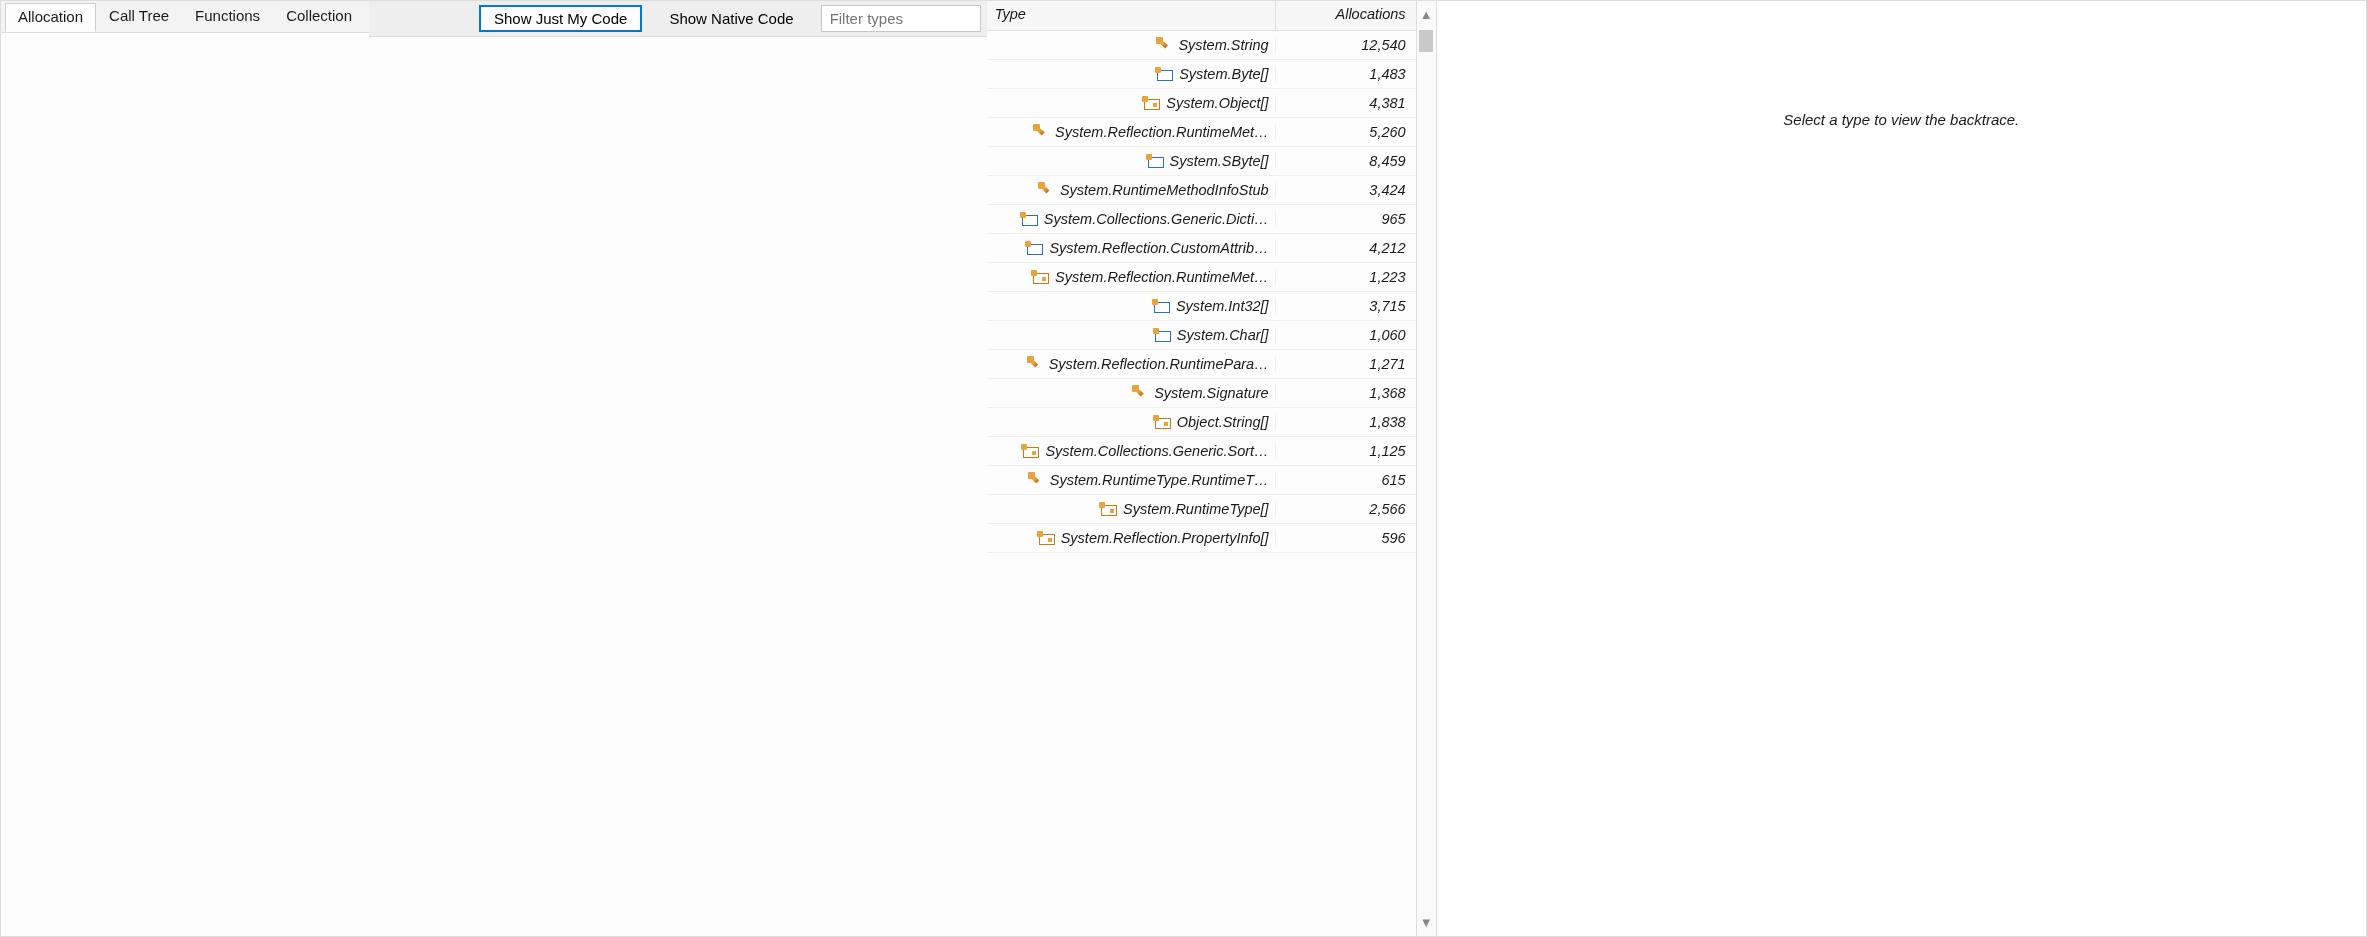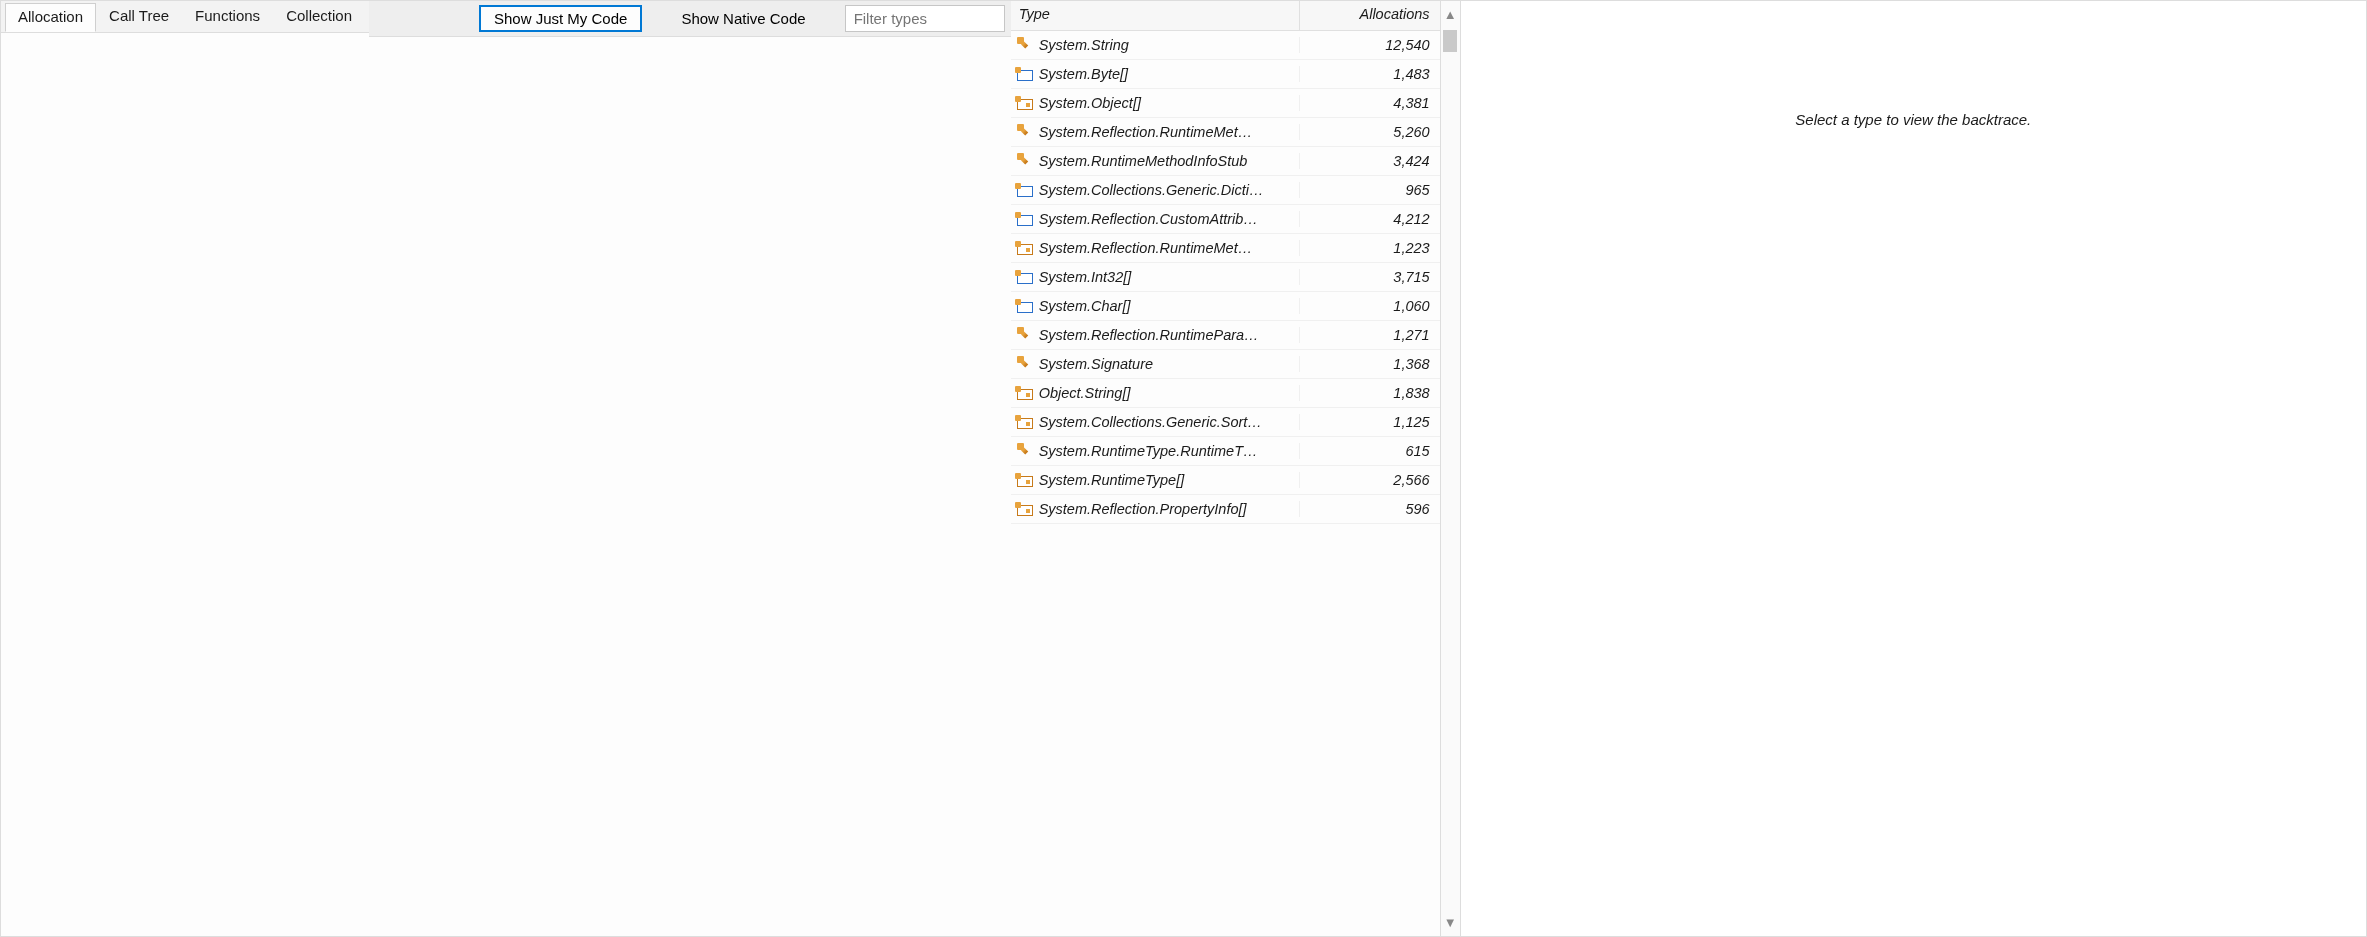--- a/index.html
+++ b/index.html
@@ -40,21 +40,21 @@
     top: 1px;
   }
   
   .toolbar {
     display: flex;
     align-items: center;
     background: #eeeeee;
     border-bottom: 1px solid #ddd;
     height: 36px;
     padding: 0 6px 0 110px;
-    gap: 24px;
+    gap: 12px;
   }
   .tbtn {
     background: #fdfdfd;
     border: 1px solid #c6c6c6;
     padding: 4px 14px;
     font-size: 15px;
     cursor: pointer;
   }
   .tbtn.active {
     border: 1.5px solid #0078d4;
@@ -119,20 +119,21 @@
     flex: 1;
     display: flex;
     align-items: center;
     gap: 6px;
     padding: 0 6px;
     border-right: 1px solid #f0f0f0;
     overflow: hidden;
     white-space: nowrap;
     text-overflow: ellipsis;
     min-width: 0;
+    justify-content: flex-end;
   }
   .row .c-alloc {
     width: 140px;
     padding: 0 10px;
     text-align: right;
   }
   
   .ico { width: 16px; height: 16px; flex: 0 0 16px; position: relative; }
   .ico-class::before {
     content: "";
@@ -243,20 +244,27 @@
               <span>System.Object[]</span>
             </div>
             <div class="c-alloc">4,381</div>
           </div>
           <div class="row">
             <div class="c-type">
               <span class="ico ico-class"></span>
               <span>System.Reflection.RuntimeMet…</span>
             </div>
             <div class="c-alloc">5,260</div>
+          </div>
+          <div class="row">
+            <div class="c-type">
+              <span class="ico ico-struct"></span>
+              <span>System.SByte[]</span>
+            </div>
+            <div class="c-alloc">8,459</div>
           </div>
           <div class="row">
             <div class="c-type">
               <span class="ico ico-class"></span>
               <span>System.RuntimeMethodInfoStub</span>
             </div>
             <div class="c-alloc">3,424</div>
           </div>
           <div class="row">
             <div class="c-type">

